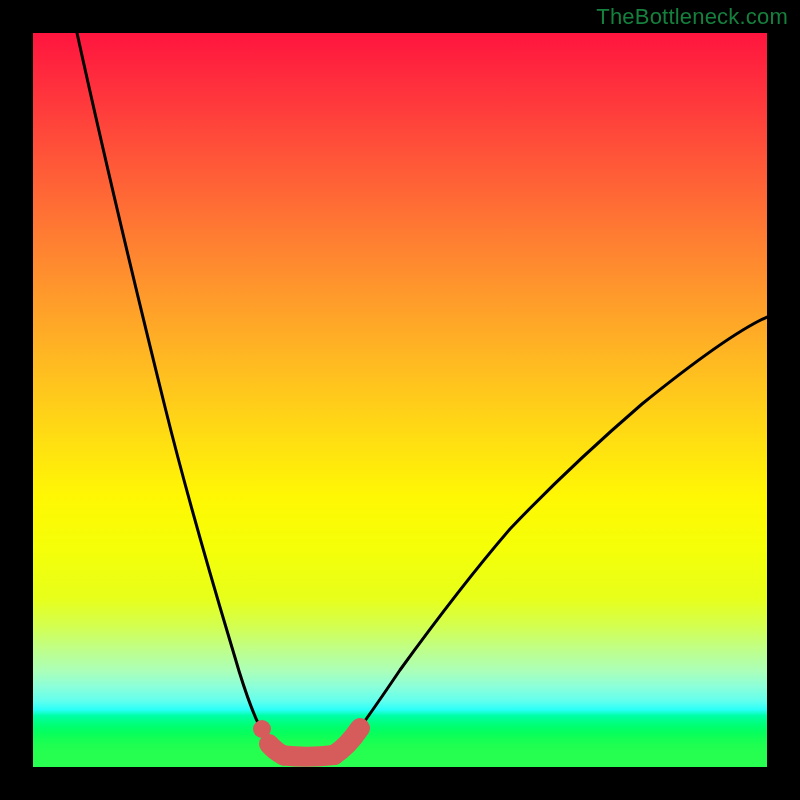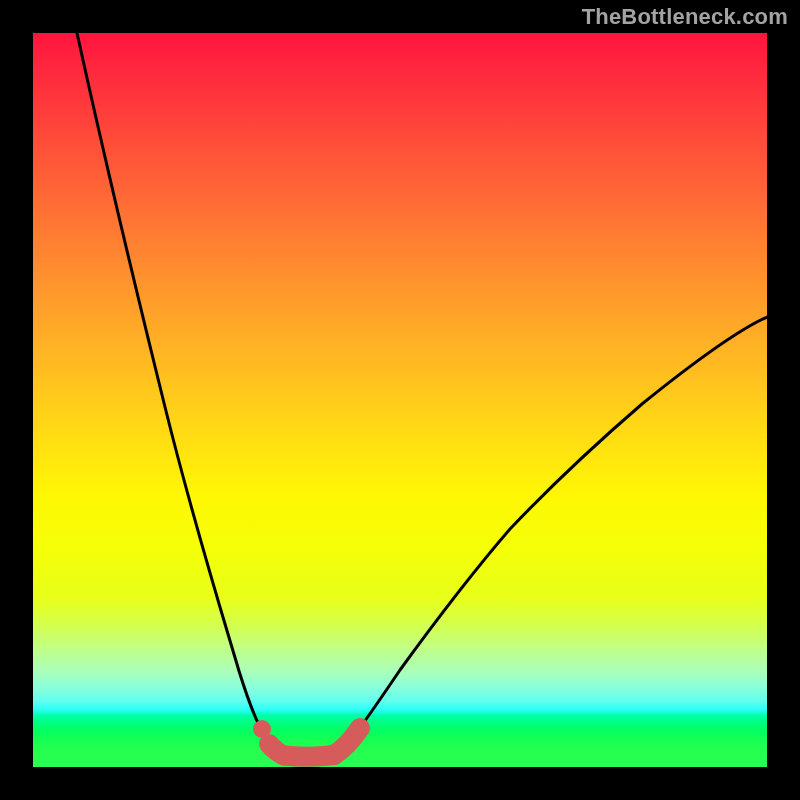--- a/index.html
+++ b/index.html
@@ -63,24 +63,24 @@
   svg.curves {
     position: absolute;
     inset: 0;
     width: 734px;
     height: 734px;
   }
   .watermark {
     position: absolute;
     top: 4px;
     right: 12px;
-    color: #a3a3a3;
+    color: #15803d;
     font-size: 22px;
     letter-spacing: 0.2px;
-    font-weight: 700;
+    font-weight: 400;
   }
 </style>
 </head>
 <body>
 
 <div class="frame">
   <div class="plot">
     <div class="gradient"></div>
     <svg class="curves" viewBox="0 0 734 734" preserveAspectRatio="none">
 

